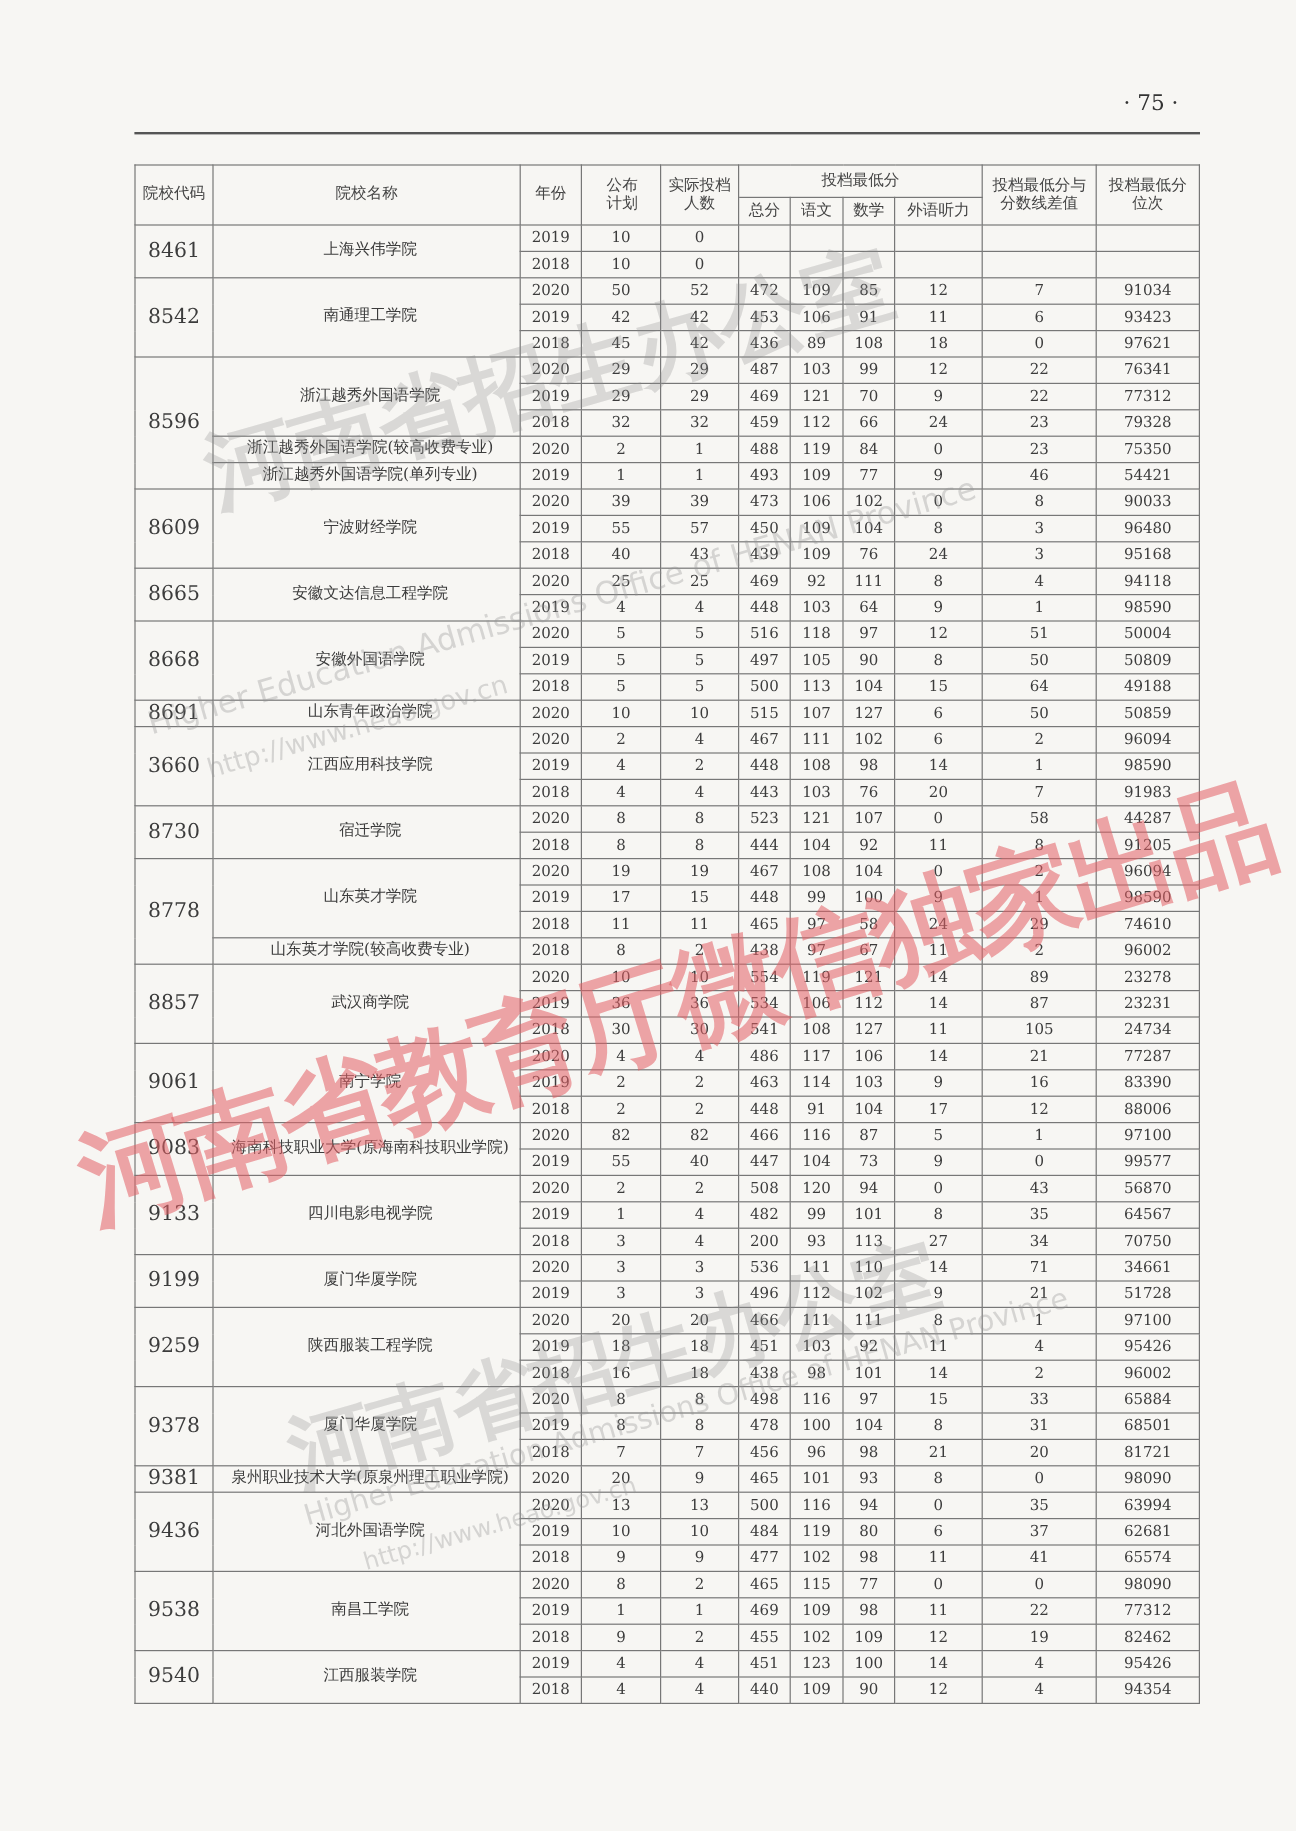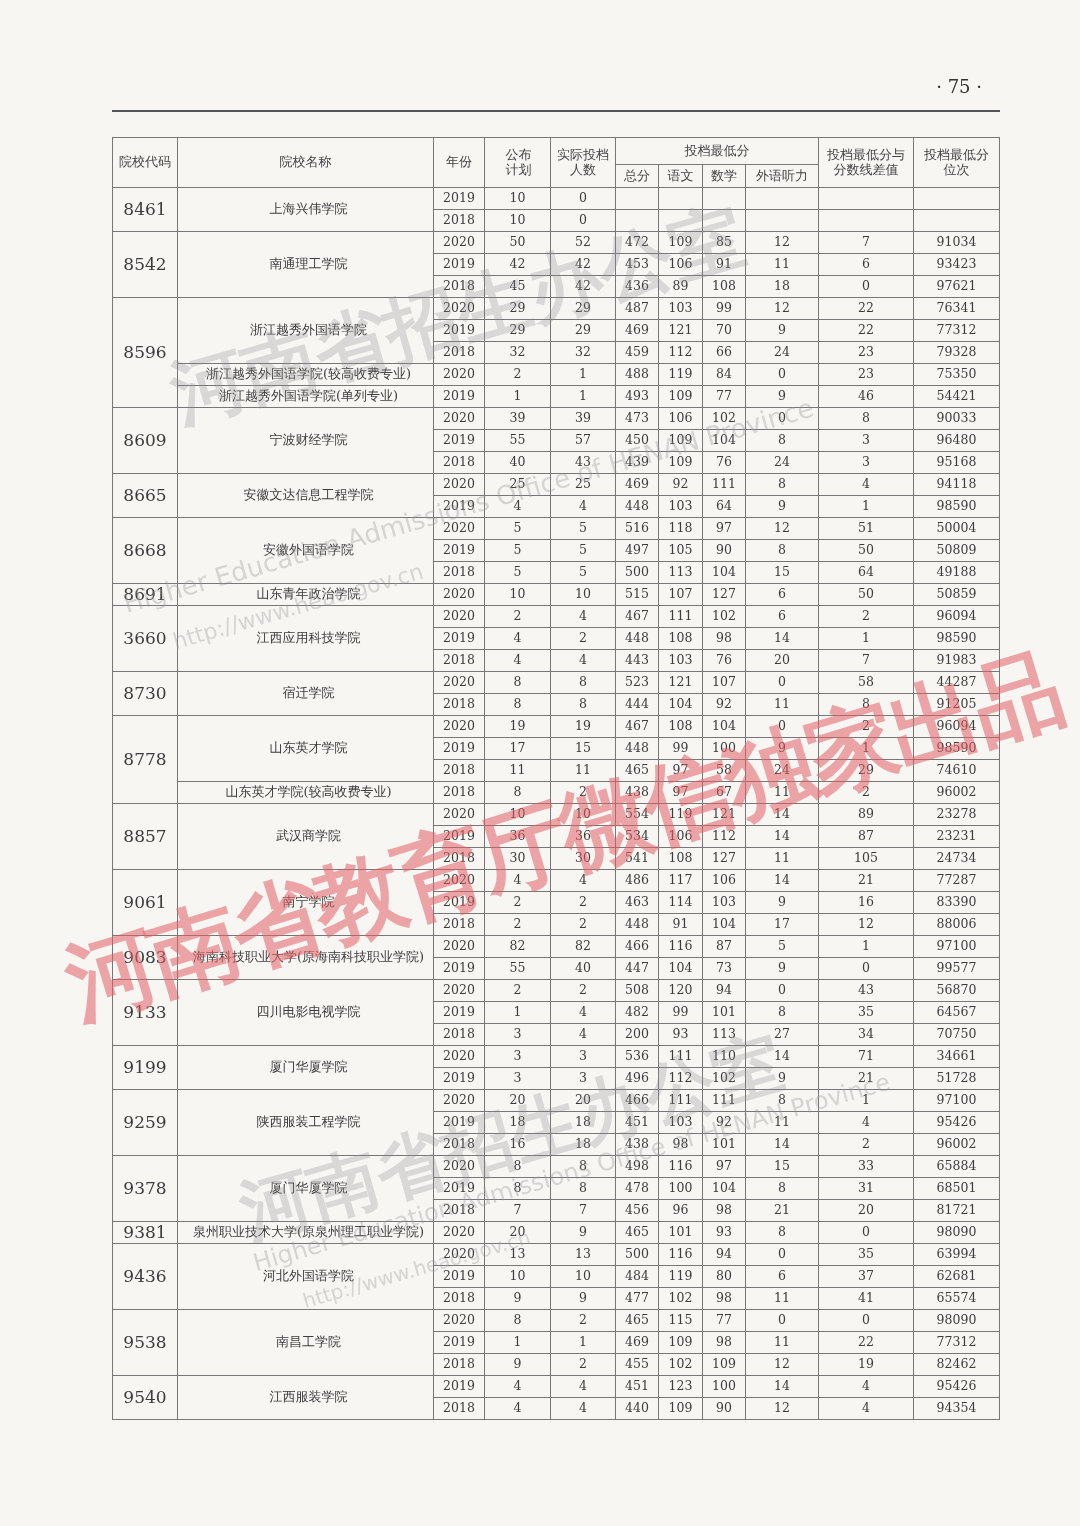--- a/index.html
+++ b/index.html
@@ -74,21 +74,21 @@
     <col style="width:73px">
       <col style="width:95px">
       <col style="width:86px">
   </colgroup>
   <thead>
     <tr class="h1">
       <th rowspan="2">院校代码</th>
       <th rowspan="2">院校名称</th>
       <th rowspan="2">年份</th>
       <th rowspan="2"><span style="display:inline-block;width:28px;text-align:right;">公布计划</span></th>
-      <th rowspan="2"><span style="display:inline-block;width:56px;">实际投档人数</span></th>
+      <th rowspan="2"><span style="display:inline-block;width:56px;font-family:Liberation Mono, monospace;">实际投档人数</span></th>
       <th colspan="4">投档最低分</th>
       <th rowspan="2"><span style="display:inline-block;width:88px;">投档最低分与分数线差值</span></th>
       <th rowspan="2"><span style="display:inline-block;width:70px;">投档最低分位次</span></th>
     </tr>
     <tr class="h2">
       <th>总分</th>
       <th>语文</th>
       <th>数学</th>
       <th>外语听力</th>
     </tr>

